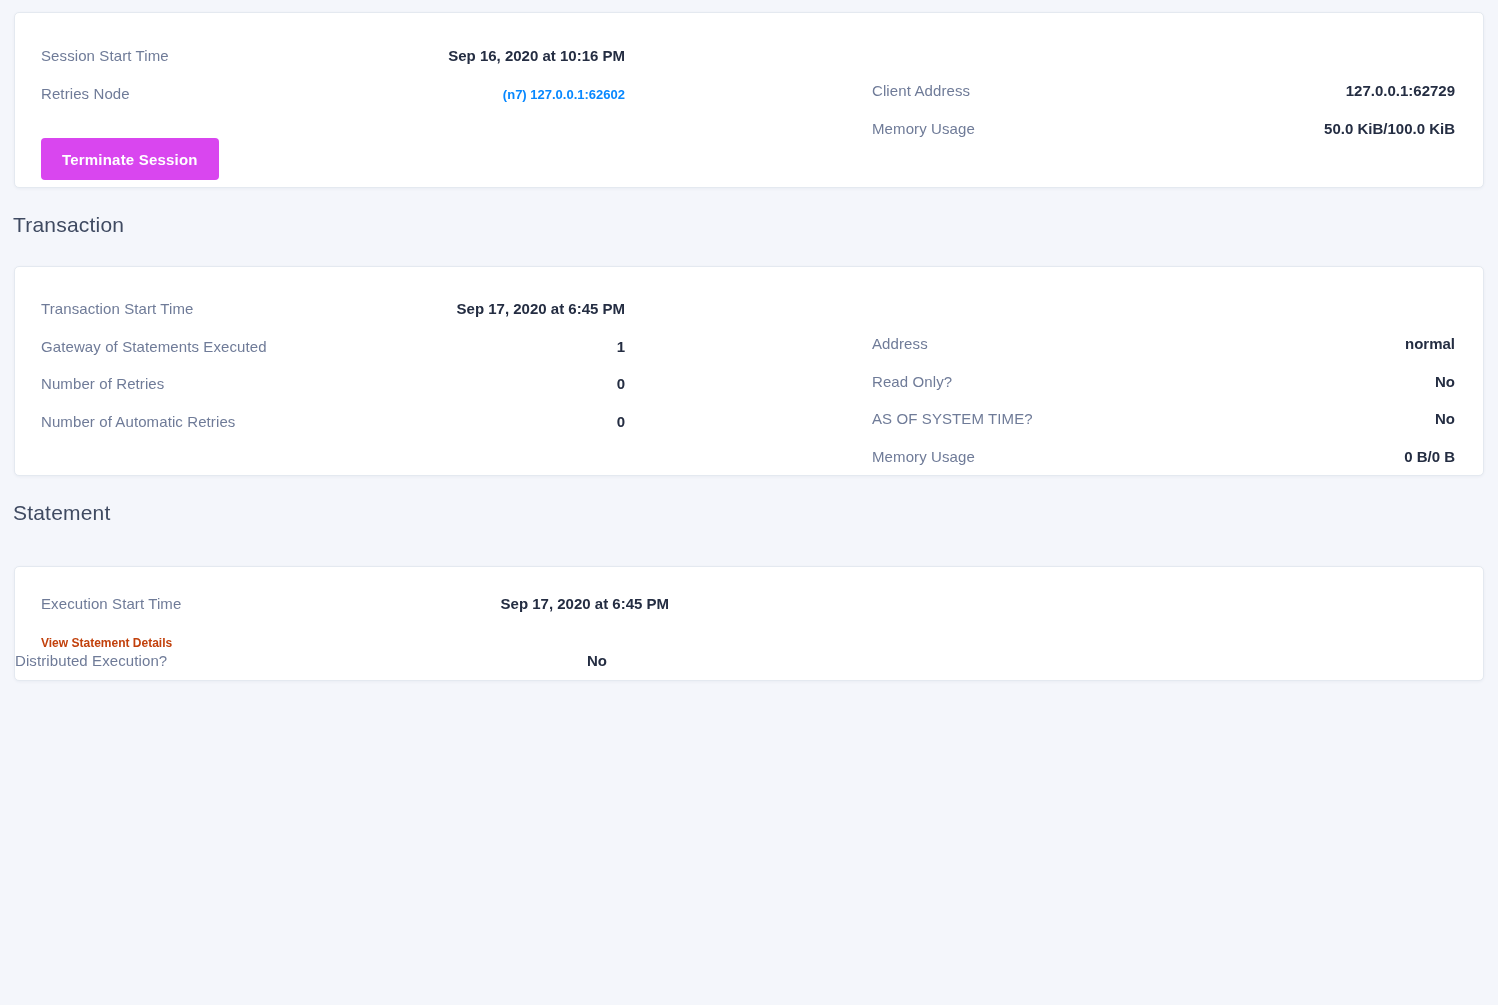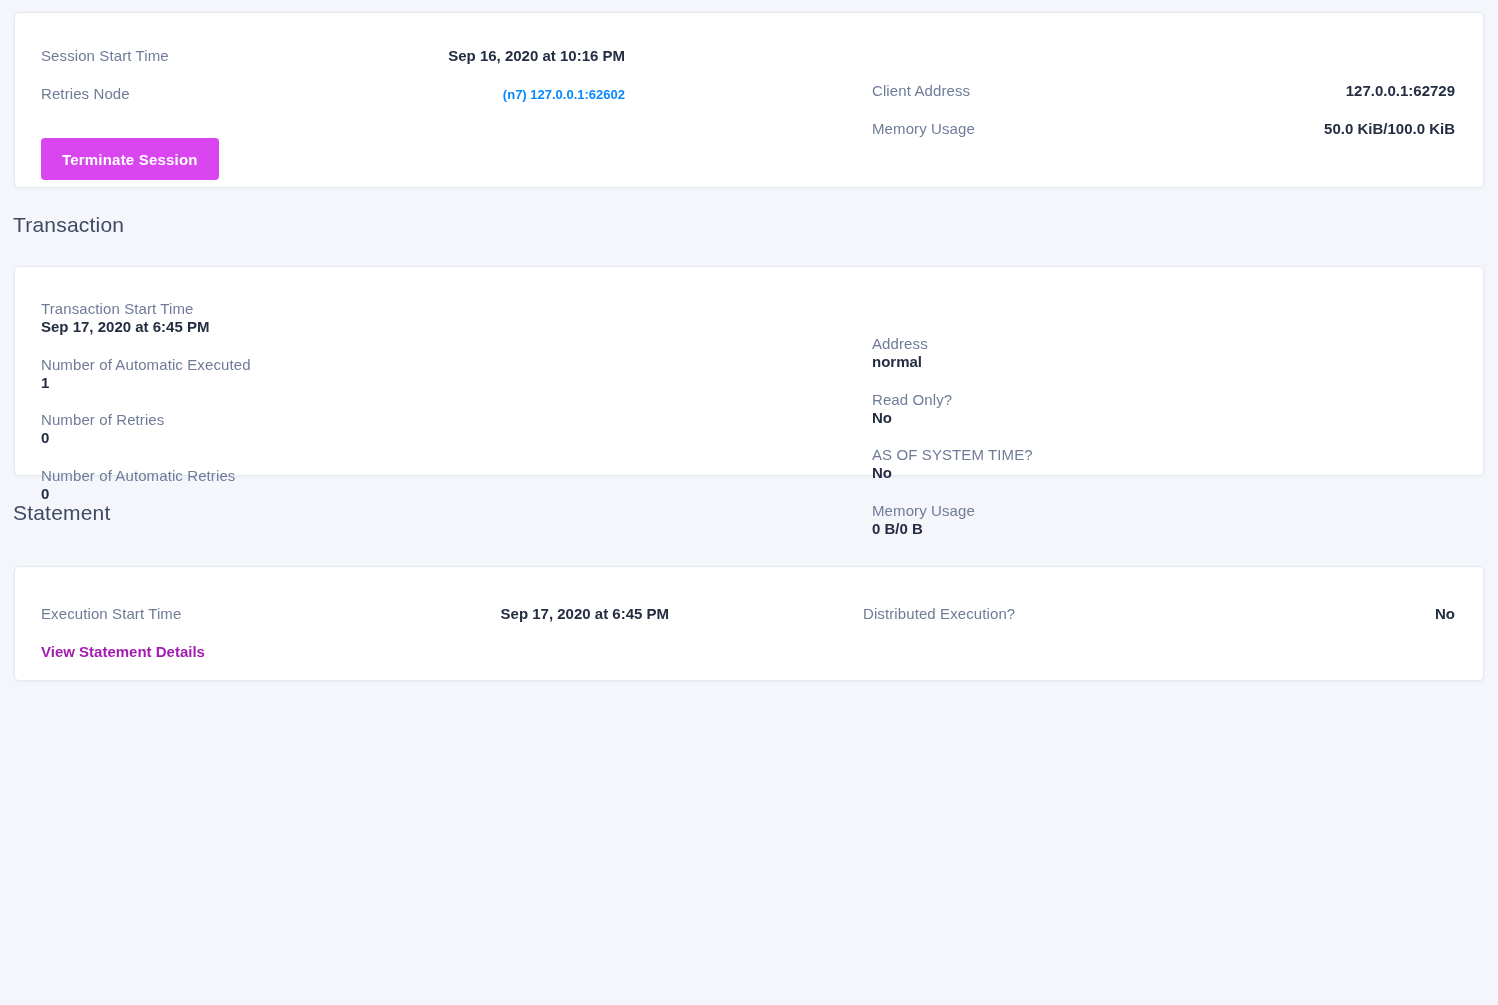--- a/index.html
+++ b/index.html
@@ -16,35 +16,35 @@
     background: #ffffff;
     border: 1px solid #e4e9f0;
     border-radius: 5px;
     box-shadow: 0 1px 3px rgba(67, 90, 111, 0.06);
     margin: 0 14px;
     display: flex;
     justify-content: space-between;
   }
   .session-card { height: 176px; padding-top: 34px; }
   .txn-card    { height: 210px; padding-top: 33px; }
-  .exec-card   { height: 115px; padding-top: 38px; }
+  .exec-card   { height: 115px; padding-top: 28px; flex-direction: column; }
 
   .col-a  { width: 584px; margin-left: 26px; }
   .col-b  { width: 583px; margin-right: 28px; margin-top: 35px; }
   .col-a2 { width: 628px; margin-left: 26px; }
   .col-b2 { width: 592px; margin-right: 28px; }
 
   .kv-row {
     display: flex;
     justify-content: space-between;
     align-items: baseline;
     line-height: 18px;
     margin-bottom: 20px;
   }
-  .txn-card .kv-row { margin-bottom: 19.5px; flex-direction: column; }
+  .txn-card .kv-row { margin-bottom: 19.5px; }
 
   .lbl {
     font-size: 15px;
     font-weight: 500;
     color: #6f7b98;
     letter-spacing: 0.1px;
   }
   .val {
     font-size: 15px;
     font-weight: 700;
@@ -96,23 +96,23 @@
     font-weight: 700;
     color: #e7ebf1;
     line-height: 19px;
     white-space: pre-wrap;
   }
 
   .gap-12 { height: 12px; }
 
   .link-row { margin-top: 17px; line-height: 18px; }
   a.detail-link {
-    font-size: 15px;
+    font-size: 12px;
     font-weight: 600;
-    color: #a21caf;
+    color: #c2410c;
     text-decoration: none;
     cursor: pointer;
   }
 </style>
 </head>
 <body>
 
 <div class="page">
 
   <section class="card session-card">
@@ -141,21 +141,21 @@
 
   <h2 class="section-heading">Transaction</h2>
 
   <section class="card txn-card">
     <div class="col-a">
       <div class="kv-row">
         <span class="lbl">Transaction Start Time</span>
         <span class="val">Sep 17, 2020 at 6:45 PM</span>
       </div>
       <div class="kv-row">
-        <span class="lbl">Number of Automatic Executed</span>
+        <span class="lbl">Gateway of Statements Executed</span>
         <span class="val">1</span>
       </div>
       <div class="kv-row">
         <span class="lbl">Number of Retries</span>
         <span class="val">0</span>
       </div>
       <div class="kv-row">
         <span class="lbl">Number of Automatic Retries</span>
         <span class="val">0</span>
       </div>

